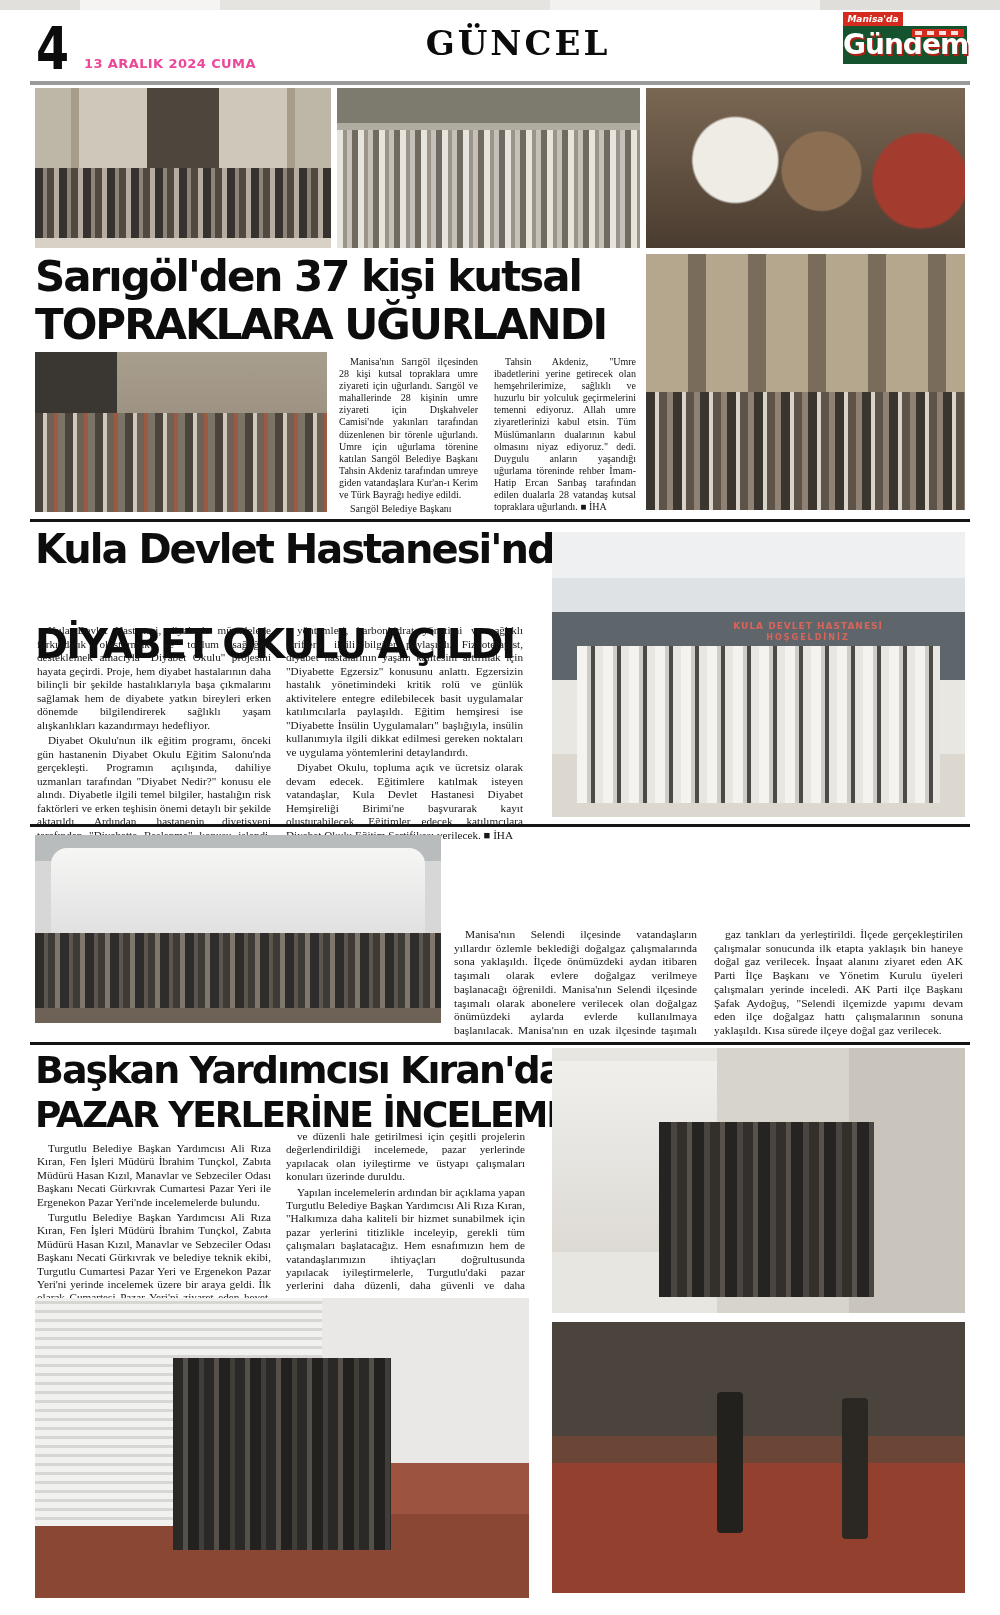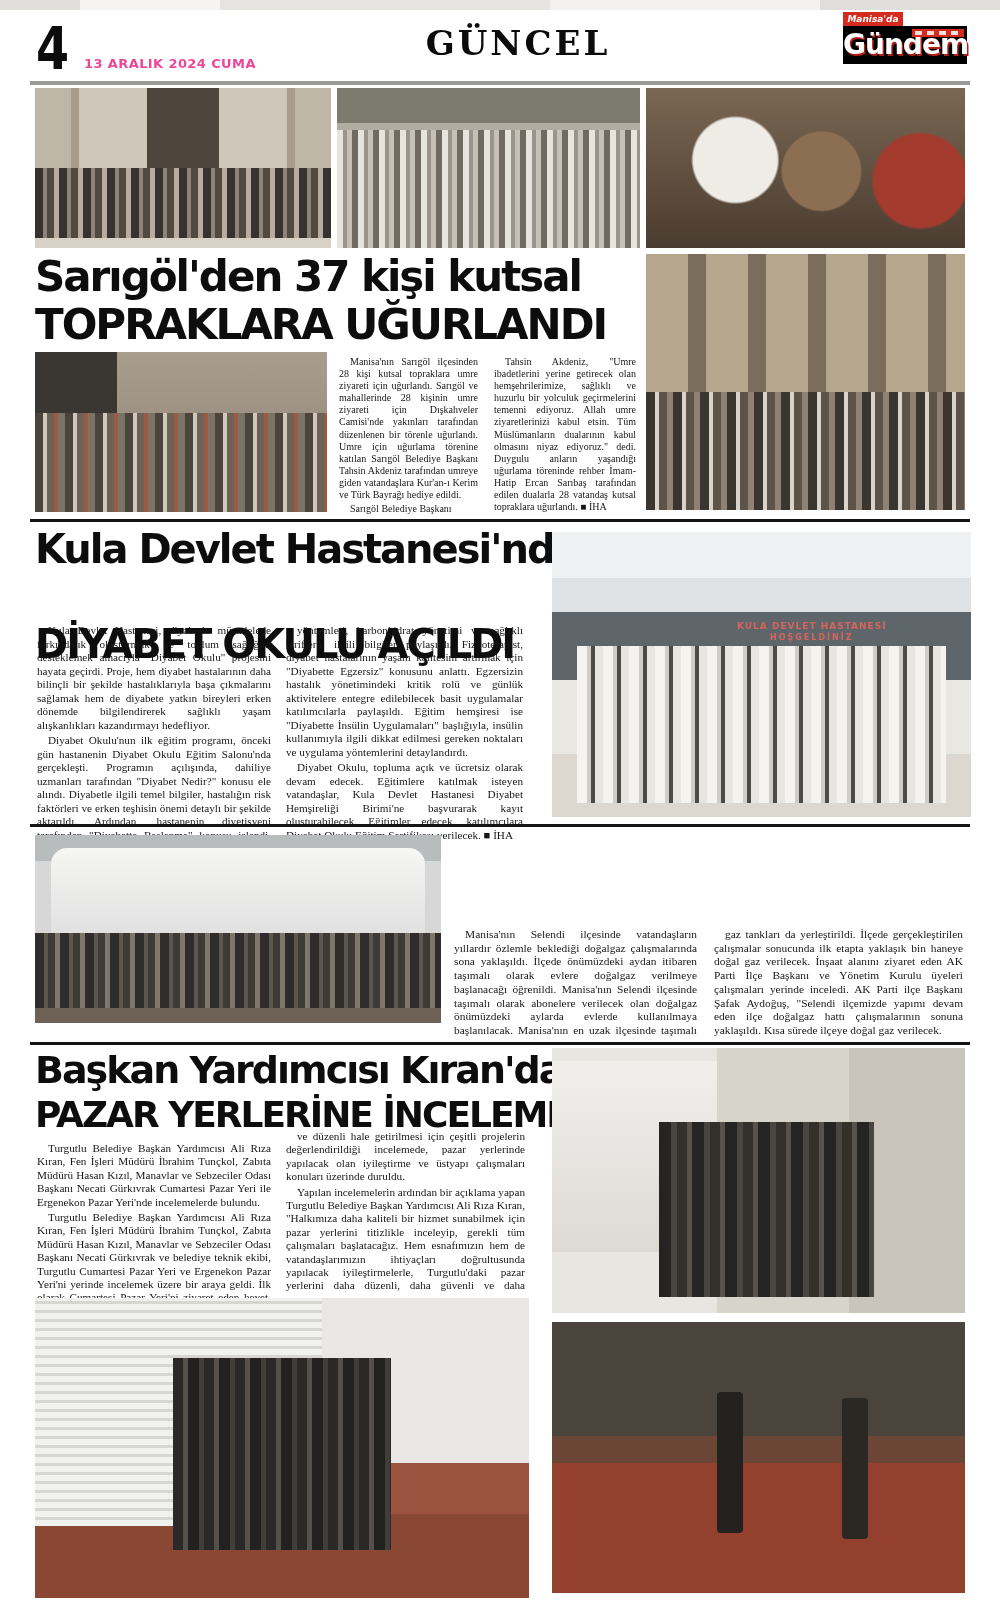--- a/index.html
+++ b/index.html
@@ -13,21 +13,21 @@
   
   .pagenum{position:absolute;left:36px;top:20px;font:bold 58px/1 "DejaVu Sans",sans-serif;
         color:#0c0c0c;transform:scaleX(.82);transform-origin:left top;}
   .issue-date{position:absolute;left:84px;top:57px;font:bold 13px/1 "DejaVu Sans",sans-serif;
         color:#ec4899;letter-spacing:.4px;}
   .section-title{position:absolute;left:0;right:0;top:26px;text-align:center;
         font:bold 34px/1 "DejaVu Serif",serif;color:#0b0b0b;letter-spacing:3px;padding-left:36px;}
   .logo{position:absolute;right:33px;top:12px;width:124px;height:52px;}
   .logo-top{position:absolute;left:0;top:0;width:60px;height:14px;background:#d42b1e;
         color:#fff;font:italic bold 9px/14px "DejaVu Sans",sans-serif;text-align:center;}
-  .logo-main{position:absolute;left:0;top:14px;width:124px;height:38px;background:#000000;
+  .logo-main{position:absolute;left:0;top:14px;width:124px;height:38px;background:#14532d;
         color:#fff;font:bold 28px/37px "DejaVu Sans",sans-serif;text-align:center;
         letter-spacing:-1px;text-shadow:1.5px 1.5px 0 #b01f14;}
   .logo-strip{position:absolute;right:3px;top:17px;width:52px;height:8px;background:#d42b1e;}
   .logo-strip::after{content:"";position:absolute;inset:2px 3px;
         background:repeating-linear-gradient(90deg,#fff 0 7px,transparent 7px 12px);opacity:.85;}
   .header-rule{position:absolute;left:30px;right:30px;top:81px;height:4px;background:#9a9a98;}
 
   
   .rule{position:absolute;left:30px;right:30px;background:#141414;}
   #r1{top:519px;height:3px}
@@ -89,21 +89,21 @@
       background:repeating-linear-gradient(90deg,rgba(0,0,0,0) 0 42px,rgba(62,50,40,.5) 42px 60px);}
   #p4::before{left:0;right:0;bottom:0;height:46%;z-index:1;
       background:repeating-linear-gradient(90deg,#3b352f 0 9px,#d9d4c9 9px 13px,#5d5348 13px 21px,#8f8274 21px 27px);}
 
   #p5{left:35px;top:352px;width:292px;height:160px;
       background:linear-gradient(90deg,#3a3632 0 28%,rgba(0,0,0,0) 28%),linear-gradient(#a89e8e,#8c8172);}
   #p5::before{left:0;right:0;bottom:0;height:62%;
       background:repeating-linear-gradient(90deg,#4a443c 0 8px,#cfc8bb 8px 12px,#6e6257 12px 19px,#9a5a43 19px 23px,#7b7366 23px 30px);}
 
   #p6{left:552px;top:532px;width:413px;height:285px;
-      background:linear-gradient(#eef0f1 0 16%,#dfe2e4 16% 28%,#5f666b 28% 52%,#e9e7e2 52% 78%,#dcd8d0 78% 100%);padding-left:6px;}
+      background:linear-gradient(#eef0f1 0 16%,#dfe2e4 16% 28%,#5f666b 28% 52%,#e9e7e2 52% 78%,#dcd8d0 78% 100%);}
   #p6::before{left:6%;right:6%;top:40%;bottom:5%;z-index:1;
       background:repeating-linear-gradient(90deg,#f4f3f0 0 10px,#cfcdc8 10px 14px,#4d4a46 14px 18px,#e8e6e1 18px 26px);}
   .p6-sign{position:absolute;left:30%;right:6%;top:31%;z-index:2;text-align:center;color:#d8645a;
       font:bold 9px/12px "DejaVu Sans",sans-serif;letter-spacing:1px;}
   .p6-sign .s2{font-size:8px;letter-spacing:2px;}
 
   #p7{left:35px;top:835px;width:406px;height:188px;
       background:linear-gradient(#b9bcbd 0 14%,#d6d7d6 14% 72%,#9c9387 72% 84%,#6e6257 84% 100%);}
   #p7::after{left:4%;top:7%;width:92%;height:58%;border-radius:16px;z-index:0;
       background:linear-gradient(#f6f6f5,#dadbda);}

